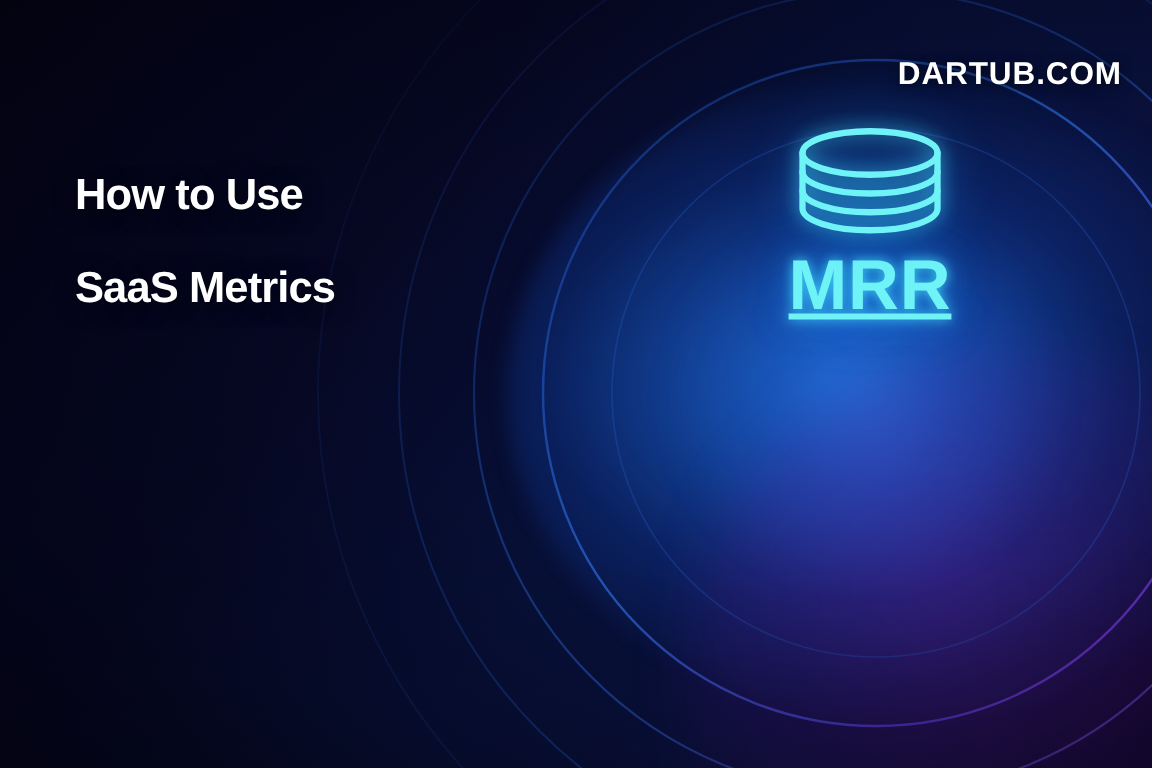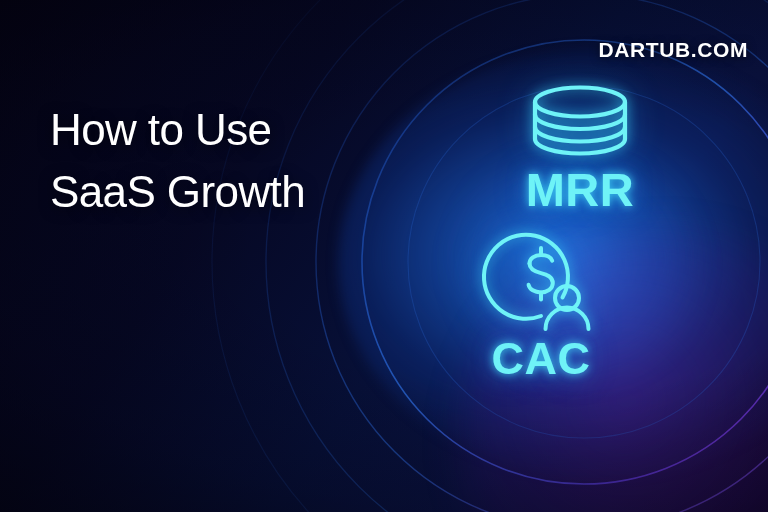--- a/index.html
+++ b/index.html
@@ -64,22 +64,22 @@
   }
   .rings{position:absolute;inset:0;}
   .rings svg{position:absolute;left:0;top:0;}
 
   
   .headline{
     position:absolute;
     left:50px;top:99px;
     width:380px;
     color:#ffffff;
-    font-size:44px;
-    font-weight:normal;
+    font-size:29px;
+    font-weight:bold;
     line-height:62px;
     letter-spacing:-0.6px;
     text-shadow:0 2px 14px rgba(0,0,0,0.55);
   }
   .headline .ln{display:block;white-space:nowrap;}
 
   
   .logo{
     position:absolute;
     right:20px;top:38px;
@@ -98,20 +98,21 @@
            drop-shadow(0 0 16px rgba(30,160,255,0.45));
   }
   .metric .lbl{
     display:block;
     color:#6ff3f7;
     font-weight:bold;
     line-height:1;
     text-shadow:0 0 8px rgba(70,230,255,0.85),
                 0 0 20px rgba(40,170,255,0.55),
                 0 0 34px rgba(30,130,255,0.35);
+    text-decoration:underline;
   }
   #metric-mrr{left:500px;top:84px;width:160px;}
   #metric-mrr .lbl{font-size:47px;margin-top:6px;letter-spacing:0.5px;}
   #metric-cac{left:466px;top:228px;width:150px;}
   #metric-cac .lbl{font-size:45px;margin-top:4px;letter-spacing:0.5px;}
   #metric-ltv{left:616px;top:212px;width:130px;}
   #metric-ltv .lbl{font-size:45px;margin-top:4px;letter-spacing:0.5px;}
 </style>
 </head>
 <body>
@@ -150,47 +151,30 @@
       <circle cx="584" cy="262" r="176" stroke="#2a6ad8" stroke-width="1.1" fill="none" opacity="0.26"></circle>
     </svg>
   </div>
 
   <div class="bg-vignette"></div>
 
   <div class="logo">DARTUB.COM</div>
 
   <div class="headline">
     <span class="ln">How to Use</span>
-    <span class="ln">SaaS Growth</span>
+    <span class="ln">SaaS Metrics</span>
   </div>
 
   <div class="metric" id="metric-mrr">
     <svg class="art" width="160" height="76" viewBox="0 0 160 76" fill="none">
       <g stroke="#6FF3F7" stroke-width="4.2" fill="none" stroke-linecap="round">
         <ellipse cx="80" cy="18" rx="45" ry="14.5"></ellipse>
         <path d="M35 18 V55 A45 14.5 0 0 0 125 55 V18"></path>
         <path d="M35 30.5 A45 14.5 0 0 0 125 30.5"></path>
         <path d="M35 43 A45 14.5 0 0 0 125 43"></path>
       </g>
     </svg>
     <span class="lbl">MRR</span>
   </div>
 
-  <div class="metric" id="metric-cac">
-    <svg class="art" width="150" height="104" viewBox="0 0 150 104" fill="none">
-      <g stroke="#6FF3F7" stroke-width="4" fill="none" stroke-linecap="round">
-
-        <path d="M96.5 69.5 A42 42 0 1 0 75 88"></path>
-
-        <path d="M63.5 35.5 c0-5.2 5.2-8.4 11.5-8.4 c5.6 0 9.8 2.3 11.2 5.6"></path>
-        <path d="M63.5 35.5 c0 6.3 6.6 8.4 11.5 9.6 c5.6 1.4 11.8 3.4 11.8 10 c0 5.8-5.6 9.3-11.8 9.3 c-6.3 0-11.5-3-12.4-7.6"></path>
-        <path d="M75 20 V27"></path>
-        <path d="M75 64.4 V71.5"></path>
-
-        <circle cx="101" cy="70" r="12"></circle>
-        <path d="M79.5 101 a21.5 21.5 0 0 1 43 0"></path>
-      </g>
-    </svg>
-    <span class="lbl">CAC</span>
-  </div>
 
 
 </div>
 
 </body></html>

